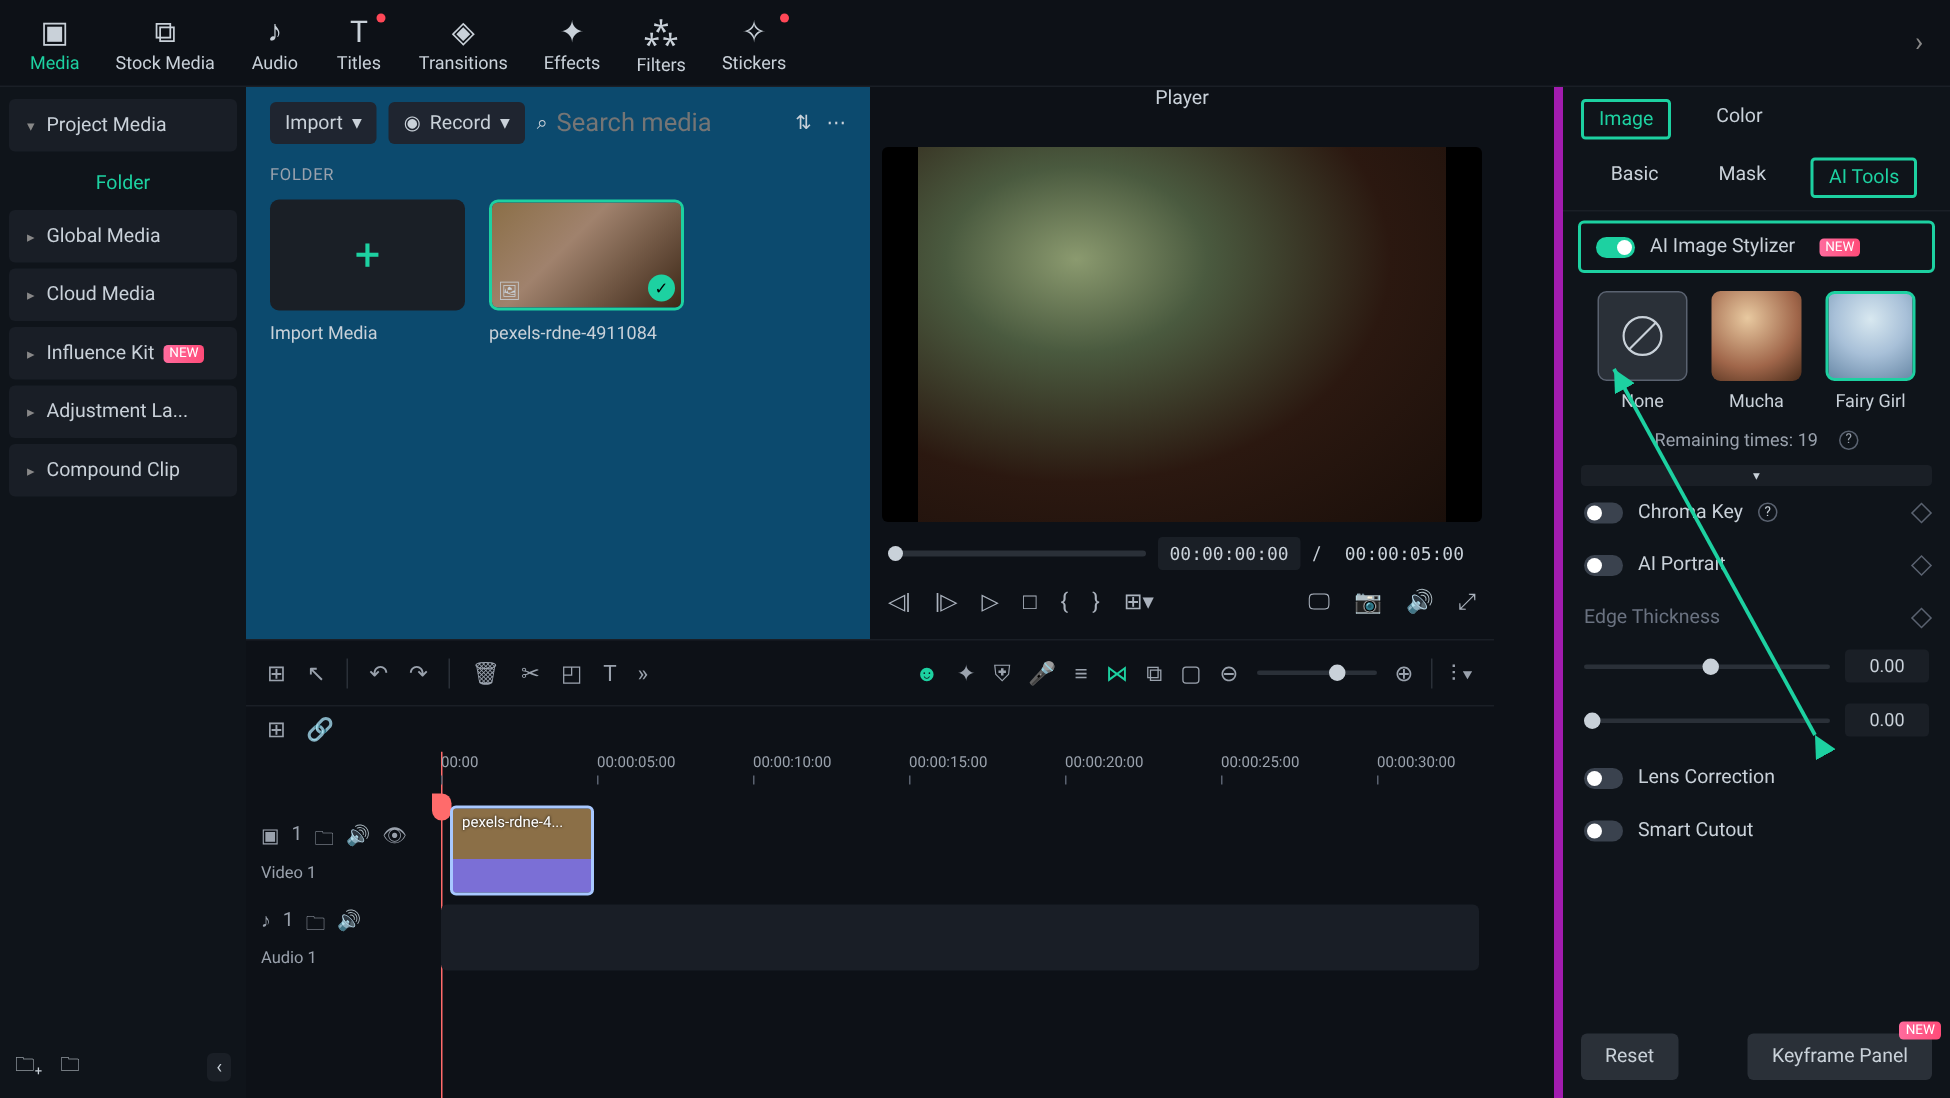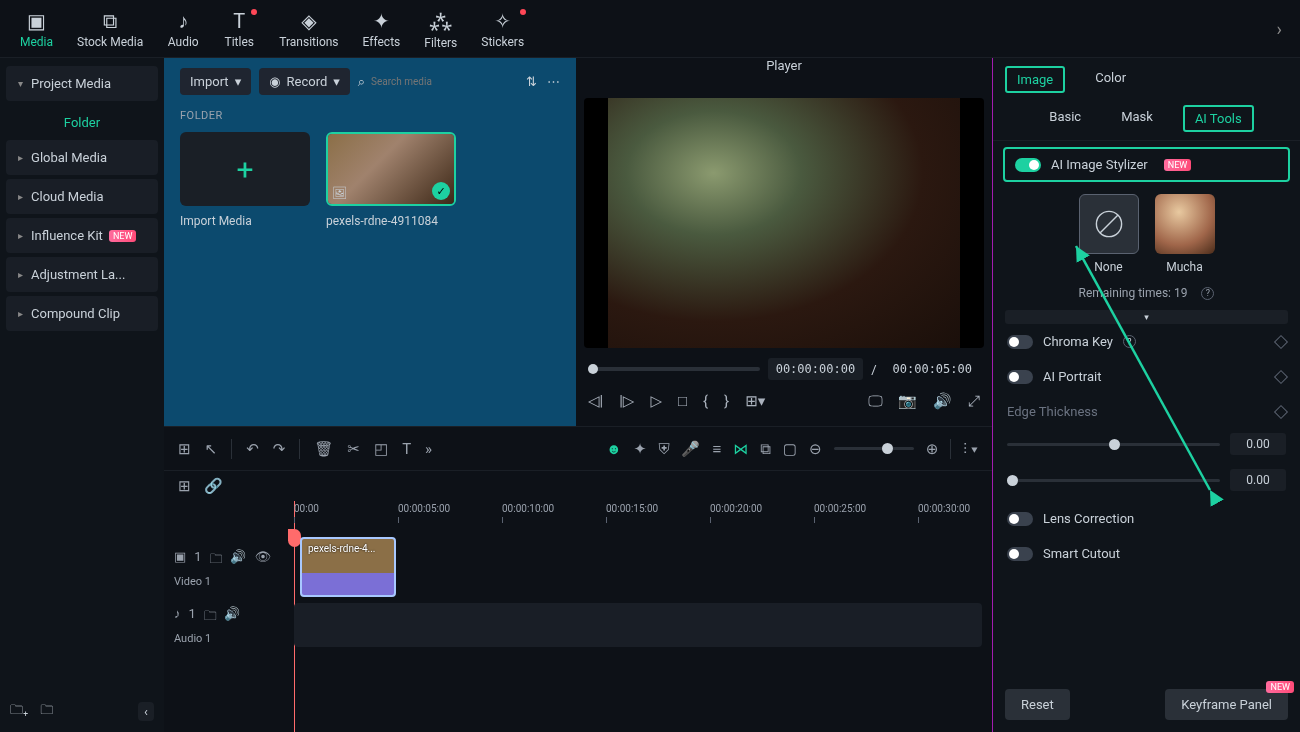--- a/index.html
+++ b/index.html
@@ -26,21 +26,21 @@
 .badge-new { background: linear-gradient(90deg, #ff6b9d, #ff4b78); color: #fff; font-size: 9px; padding: 1px 4px; border-radius: 3px; margin-left: 6px; }
 .left-bottom { margin-top: auto; display: flex; align-items: center; gap: 12px; padding: 10px; }
 .left-bottom .collapse { margin-left: auto; background: #1a1f26; padding: 2px 6px; border-radius: 4px; }
 
 
 .center-col { flex: 1; display: flex; flex-direction: column; min-width: 0; }
 .media-main { flex: 1; background: #0c4a6e; padding: 10px 16px; }
 .media-toolbar { display: flex; align-items: center; gap: 8px; margin-bottom: 14px; }
 .btn-drop { display: flex; align-items: center; gap: 6px; background: #1f2530; padding: 6px 10px; border-radius: 4px; cursor: pointer; font-size: 13px; }
 .search-wrap { display: flex; align-items: center; gap: 6px; flex: 1; }
-.search-wrap input { background: transparent; border: none; color: #c9d1d9; outline: none; font-size: 10px; width: 140px; }
+.search-wrap input { background: transparent; border: none; color: #c9d1d9; outline: none; font-size: 17px; width: 140px; }
 .media-toolbar .right-icons { margin-left: auto; display: flex; gap: 10px; }
 .folder-label { font-size: 11px; letter-spacing: 0.5px; color: #9aa2ad; margin-bottom: 10px; }
 .media-grid { display: flex; gap: 16px; }
 .media-card { width: 130px; }
 .media-thumb { width: 130px; height: 74px; border-radius: 6px; display: flex; align-items: center; justify-content: center; background: #1a1f26; position: relative; overflow: hidden; }
 .media-thumb.add-card { color: #1dd1a1; font-size: 30px; }
 .media-thumb.selected { border: 2px solid #1dd1a1; }
 .media-thumb .fill-img { width: 100%; height: 100%; background: linear-gradient(135deg, #8b6f47 0%, #a0826d 40%, #3d2817 100%); }
 .media-thumb .pic-icon { position: absolute; bottom: 4px; left: 4px; font-size: 12px; }
 .media-thumb .check { position: absolute; bottom: 4px; right: 4px; width: 18px; height: 18px; background: #1dd1a1; border-radius: 50%; display: flex; align-items: center; justify-content: center; color: #000; font-size: 11px; }
@@ -77,21 +77,21 @@
 .track-row { display: flex; align-items: center; height: 70px; }
 .track-head { width: 130px; display: flex; flex-direction: column; justify-content: center; padding: 0 10px; gap: 4px; font-size: 11px; color: #9aa2ad; }
 .track-head .icons { display: flex; gap: 8px; font-size: 13px; }
 .track-content { flex: 1; position: relative; height: 100%; }
 .clip { position: absolute; left: 6px; top: 4px; width: 96px; height: 60px; border: 2px solid #a8c8ff; border-radius: 4px; overflow: hidden; background: linear-gradient(to bottom, #8b6f47 60%, #7b6fd6 60%); }
 .clip .clip-label { position: absolute; top: 4px; left: 6px; font-size: 10px; color: #fff; text-shadow: 0 0 2px #000; }
 .audio-row { height: 44px; }
 .audio-row .track-content { background: #191e26; border-radius: 4px; margin: 4px 10px 4px 0; }
 
 
-.right-panel { width: 308px; background: #0f141a; display: flex; flex-direction: column; border-left: 1px solid #a21caf; }
+.right-panel { width: 264px; background: #0f141a; display: flex; flex-direction: column; border-left: 6px solid #a21caf; margin-left: 40px; }
 .rp-tabs1 { display: flex; padding: 8px 12px; gap: 20px; }
 .rp-tab { padding: 4px 10px; cursor: pointer; font-size: 13px; }
 .rp-tab.active-box { border: 2px solid #1dd1a1; border-radius: 3px; color: #1dd1a1; }
 .rp-tabs2 { display: flex; justify-content: center; gap: 20px; padding: 4px 0 8px 0; border-bottom: 1px solid #1a1f26; }
 .rp-section-box { margin: 6px 10px; border: 2px solid #1dd1a1; border-radius: 4px; padding: 8px 10px; display: flex; align-items: center; gap: 10px; }
 .toggle { width: 26px; height: 14px; background: #1dd1a1; border-radius: 7px; position: relative; cursor: pointer; }
 .toggle::after { content: ''; position: absolute; right: 2px; top: 2px; width: 10px; height: 10px; background: #fff; border-radius: 50%; }
 .toggle.off { background: #3a424e; }
 .toggle.off::after { right: auto; left: 2px; }
 .style-row { display: flex; gap: 12px; justify-content: center; padding: 6px 0; }
@@ -378,20 +378,24 @@
                 <circle cx="20" cy="20" r="14"></circle>
                 <line x1="10" y1="30" x2="30" y2="10"></line>
               </svg>
             </div>
           <span>None</span>
         </div>
         <div class="style-card">
           <div class="sthumb art1"></div>
           <span>Mucha</span>
         </div>
+        <div class="style-card">
+          <div class="sthumb art2"></div>
+          <span>Fairy Girl</span>
+        </div>
       </div>
       <div class="remaining">
           <span>Remaining times: 19</span>
           <span class="help-c">?</span>
         </div>
       <div class="collapse-bar">▾</div>
 
       <div class="rp-row">
         <div class="toggle off"></div>
         <span>Chroma Key</span>

